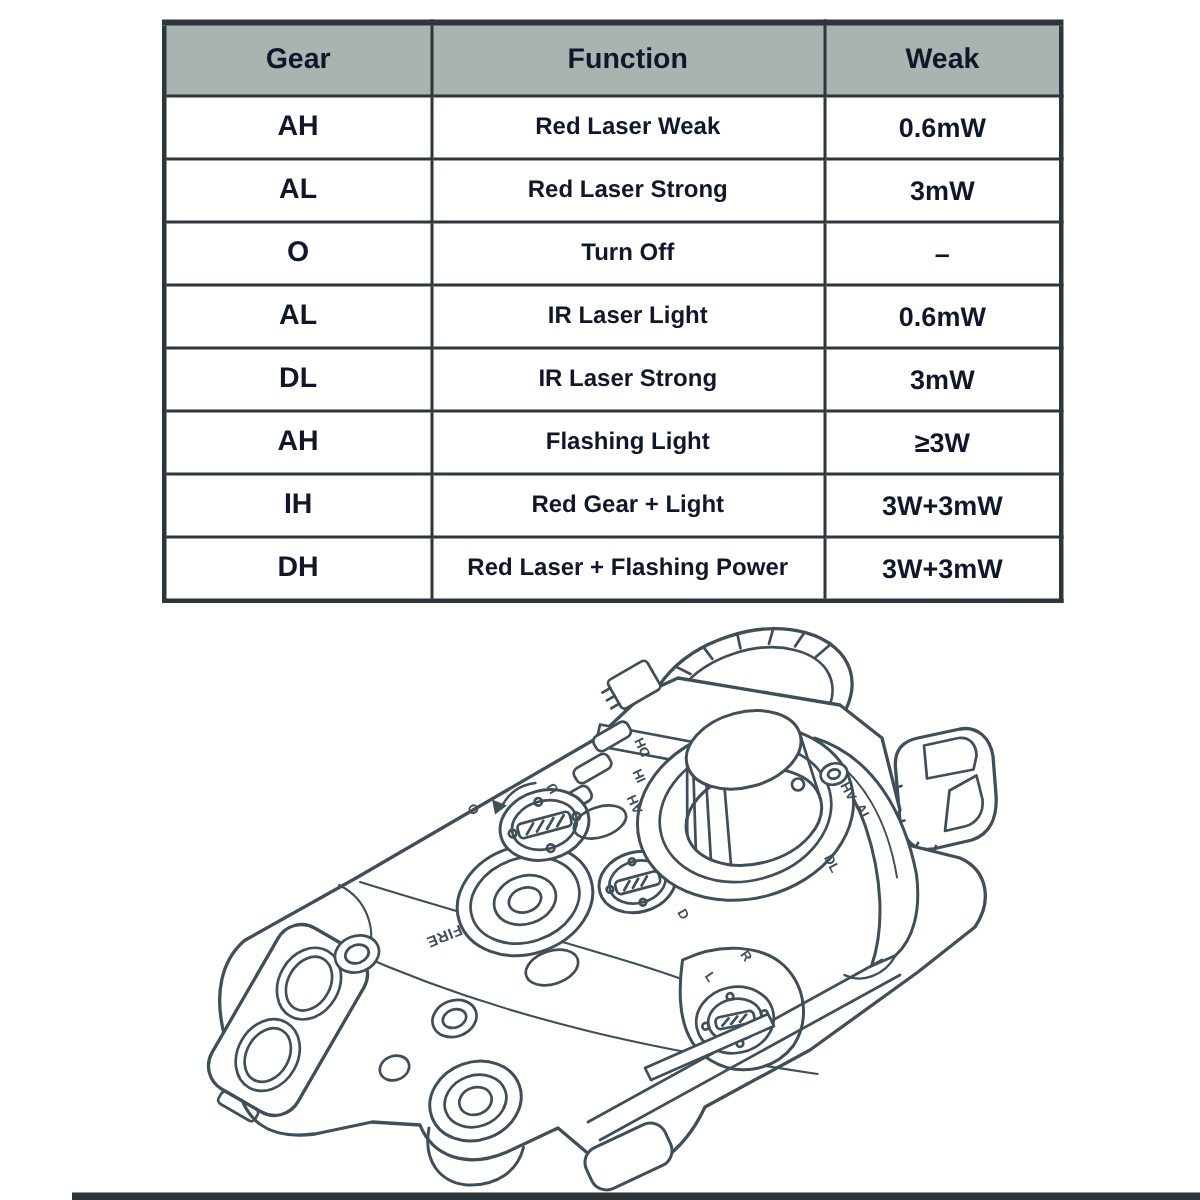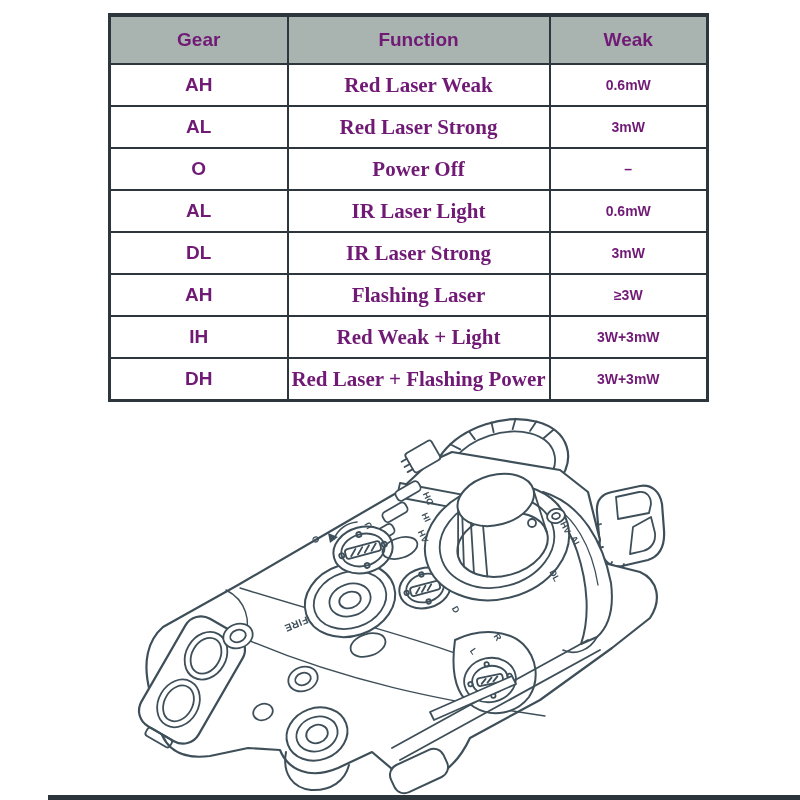--- a/index.html
+++ b/index.html
@@ -8,29 +8,29 @@
     font-family:"Liberation Sans", sans-serif;overflow:hidden;
   }
   
   .spec-table-wrap{position:absolute;left:108px;top:13px;width:598px;}
   table.spec{
     border-collapse:collapse;table-layout:fixed;width:598px;
     border:3px solid #2c363c;border-top-width:4px;
   }
   table.spec td,table.spec th{
     border:2px solid #2c363c;text-align:center;vertical-align:middle;
-    color:#701a75;padding:0;
+    color:#0f172a;padding:0;
   }
   table.spec th{
     background:#a9b3b0;height:46px;font-size:19px;font-weight:700;
   }
   table.spec td{height:40px;font-weight:700;}
   td.c-gear{font-size:19px;}
-  td.c-fn{font-size:21px;font-family:Liberation Serif, serif;}
-  td.c-pw{font-size:14px;margin-top:16px;}
+  td.c-fn{font-size:16px;}
+  td.c-pw{font-size:18px;margin-top:16px;}
   
   svg.device{position:absolute;left:0;top:0;}
   .lbl{fill:#3e4f59;stroke:none;font-family:"Liberation Sans",sans-serif;font-weight:bold;font-size:9px;}
   .lbl-fire{font-size:10px;letter-spacing:0.5px;}
 </style>
 </head>
 <body>
 
 <div class="spec-table-wrap">
   <table class="spec">
@@ -52,41 +52,41 @@
         <td class="c-fn">Red Laser Weak</td>
         <td class="c-pw">0.6mW</td>
       </tr>
       <tr>
         <td class="c-gear">AL</td>
         <td class="c-fn">Red Laser Strong</td>
         <td class="c-pw">3mW</td>
       </tr>
       <tr>
         <td class="c-gear">O</td>
-        <td class="c-fn">Power Off</td>
+        <td class="c-fn">Turn Off</td>
         <td class="c-pw">–</td>
       </tr>
       <tr>
         <td class="c-gear">AL</td>
         <td class="c-fn">IR Laser Light</td>
         <td class="c-pw">0.6mW</td>
       </tr>
       <tr>
         <td class="c-gear">DL</td>
         <td class="c-fn">IR Laser Strong</td>
         <td class="c-pw">3mW</td>
       </tr>
       <tr>
         <td class="c-gear">AH</td>
-        <td class="c-fn">Flashing Laser</td>
+        <td class="c-fn">Flashing Light</td>
         <td class="c-pw">≥3W</td>
       </tr>
       <tr>
         <td class="c-gear">IH</td>
-        <td class="c-fn">Red Weak + Light</td>
+        <td class="c-fn">Red Gear + Light</td>
         <td class="c-pw">3W+3mW</td>
       </tr>
       <tr>
         <td class="c-gear">DH</td>
         <td class="c-fn">Red Laser + Flashing Power</td>
         <td class="c-pw">3W+3mW</td>
       </tr>
     </tbody>
   </table>
 </div>

